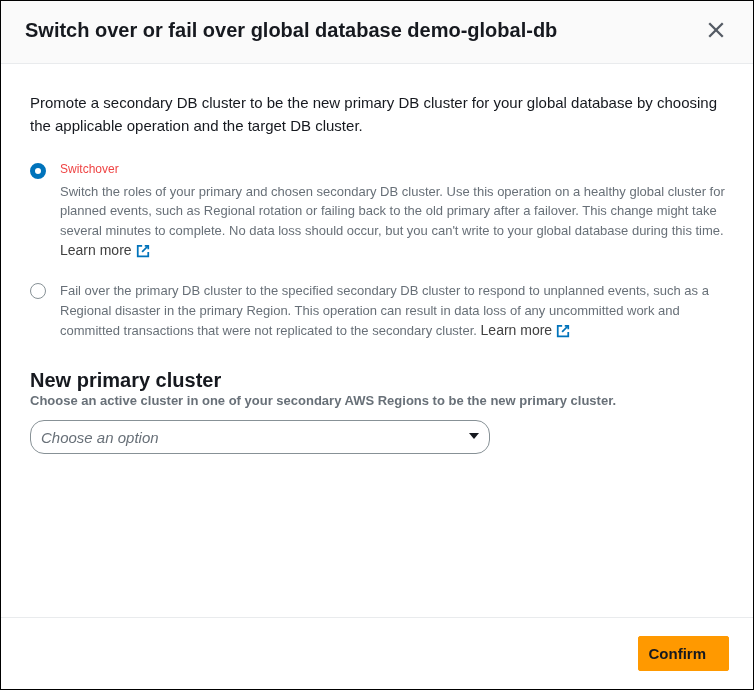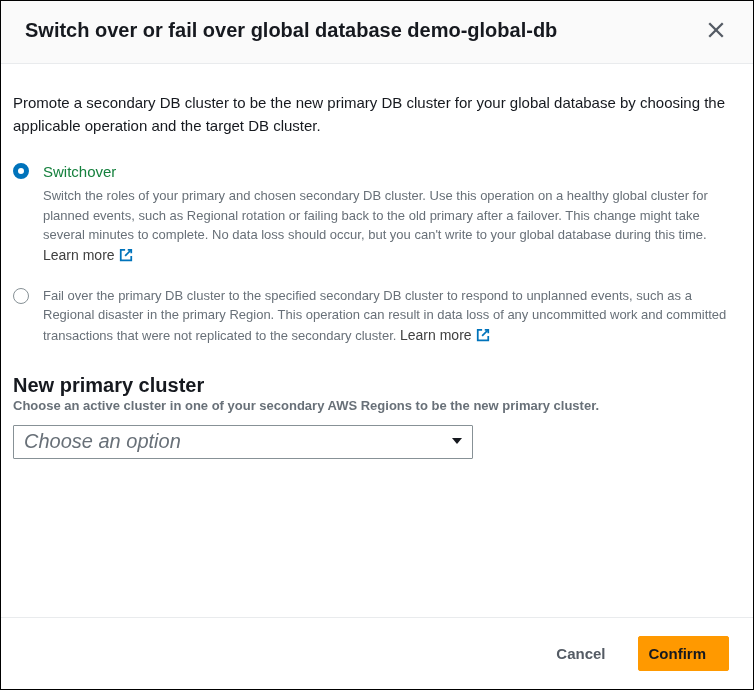--- a/index.html
+++ b/index.html
@@ -38,21 +38,21 @@
       color: #545b64;
       display: flex;
       align-items: center;
       justify-content: center;
     }
     .close-btn svg {
       width: 18px;
       height: 18px;
     }
     .modal-body {
-      padding: 28px 24px 32px 12px;
+      padding: 28px 24px 32px 29px;
       flex: 1;
       overflow-y: auto;
     }
     .intro-text {
       font-size: 15px;
       color: #16191f;
       line-height: 1.5;
       margin-bottom: 24px;
     }
     .radio-group {
@@ -83,22 +83,22 @@
     .radio-circle.selected {
       border-color: #0073bb;
       border-width: 5px;
       width: 16px;
       height: 16px;
     }
     .radio-content {
       flex: 1;
     }
     .radio-label {
-      font-size: 15px;
-      color: #15803d;
+      font-size: 12px;
+      color: #ef4444;
       font-weight: 400;
       line-height: 1.4;
       margin-bottom: 4px;
     }
     .radio-desc {
       font-size: 13px;
       color: #687078;
       line-height: 1.5;
     }
     .learn-more {
@@ -126,23 +126,23 @@
       line-height: 1.4;
       font-weight: bold;
     }
     .select-wrap {
       position: relative;
       width: 460px;
     }
     .select-box {
       width: 100%;
       border: 1px solid #879196;
-      border-radius: 1px;
+      border-radius: 14px;
       padding: 6px 32px 6px 10px;
-      font-size: 20px;
+      font-size: 15px;
       font-style: italic;
       color: #687078;
       background: #fff;
       cursor: pointer;
       display: flex;
       align-items: center;
       justify-content: space-between;
       height: 34px;
     }
     .select-caret {
@@ -254,15 +254,14 @@
         <svg viewBox="0 0 12 12">
             <polygon points="1,3 11,3 6,9"></polygon>
           </svg>
       </span>
     </div>
   </div>
 
 </div>
 
 <div class="modal-footer">
-  <button class="btn btn-cancel">Cancel</button>
   <button class="btn btn-confirm">Confirm</button>
 </div>
 
 </body></html>

